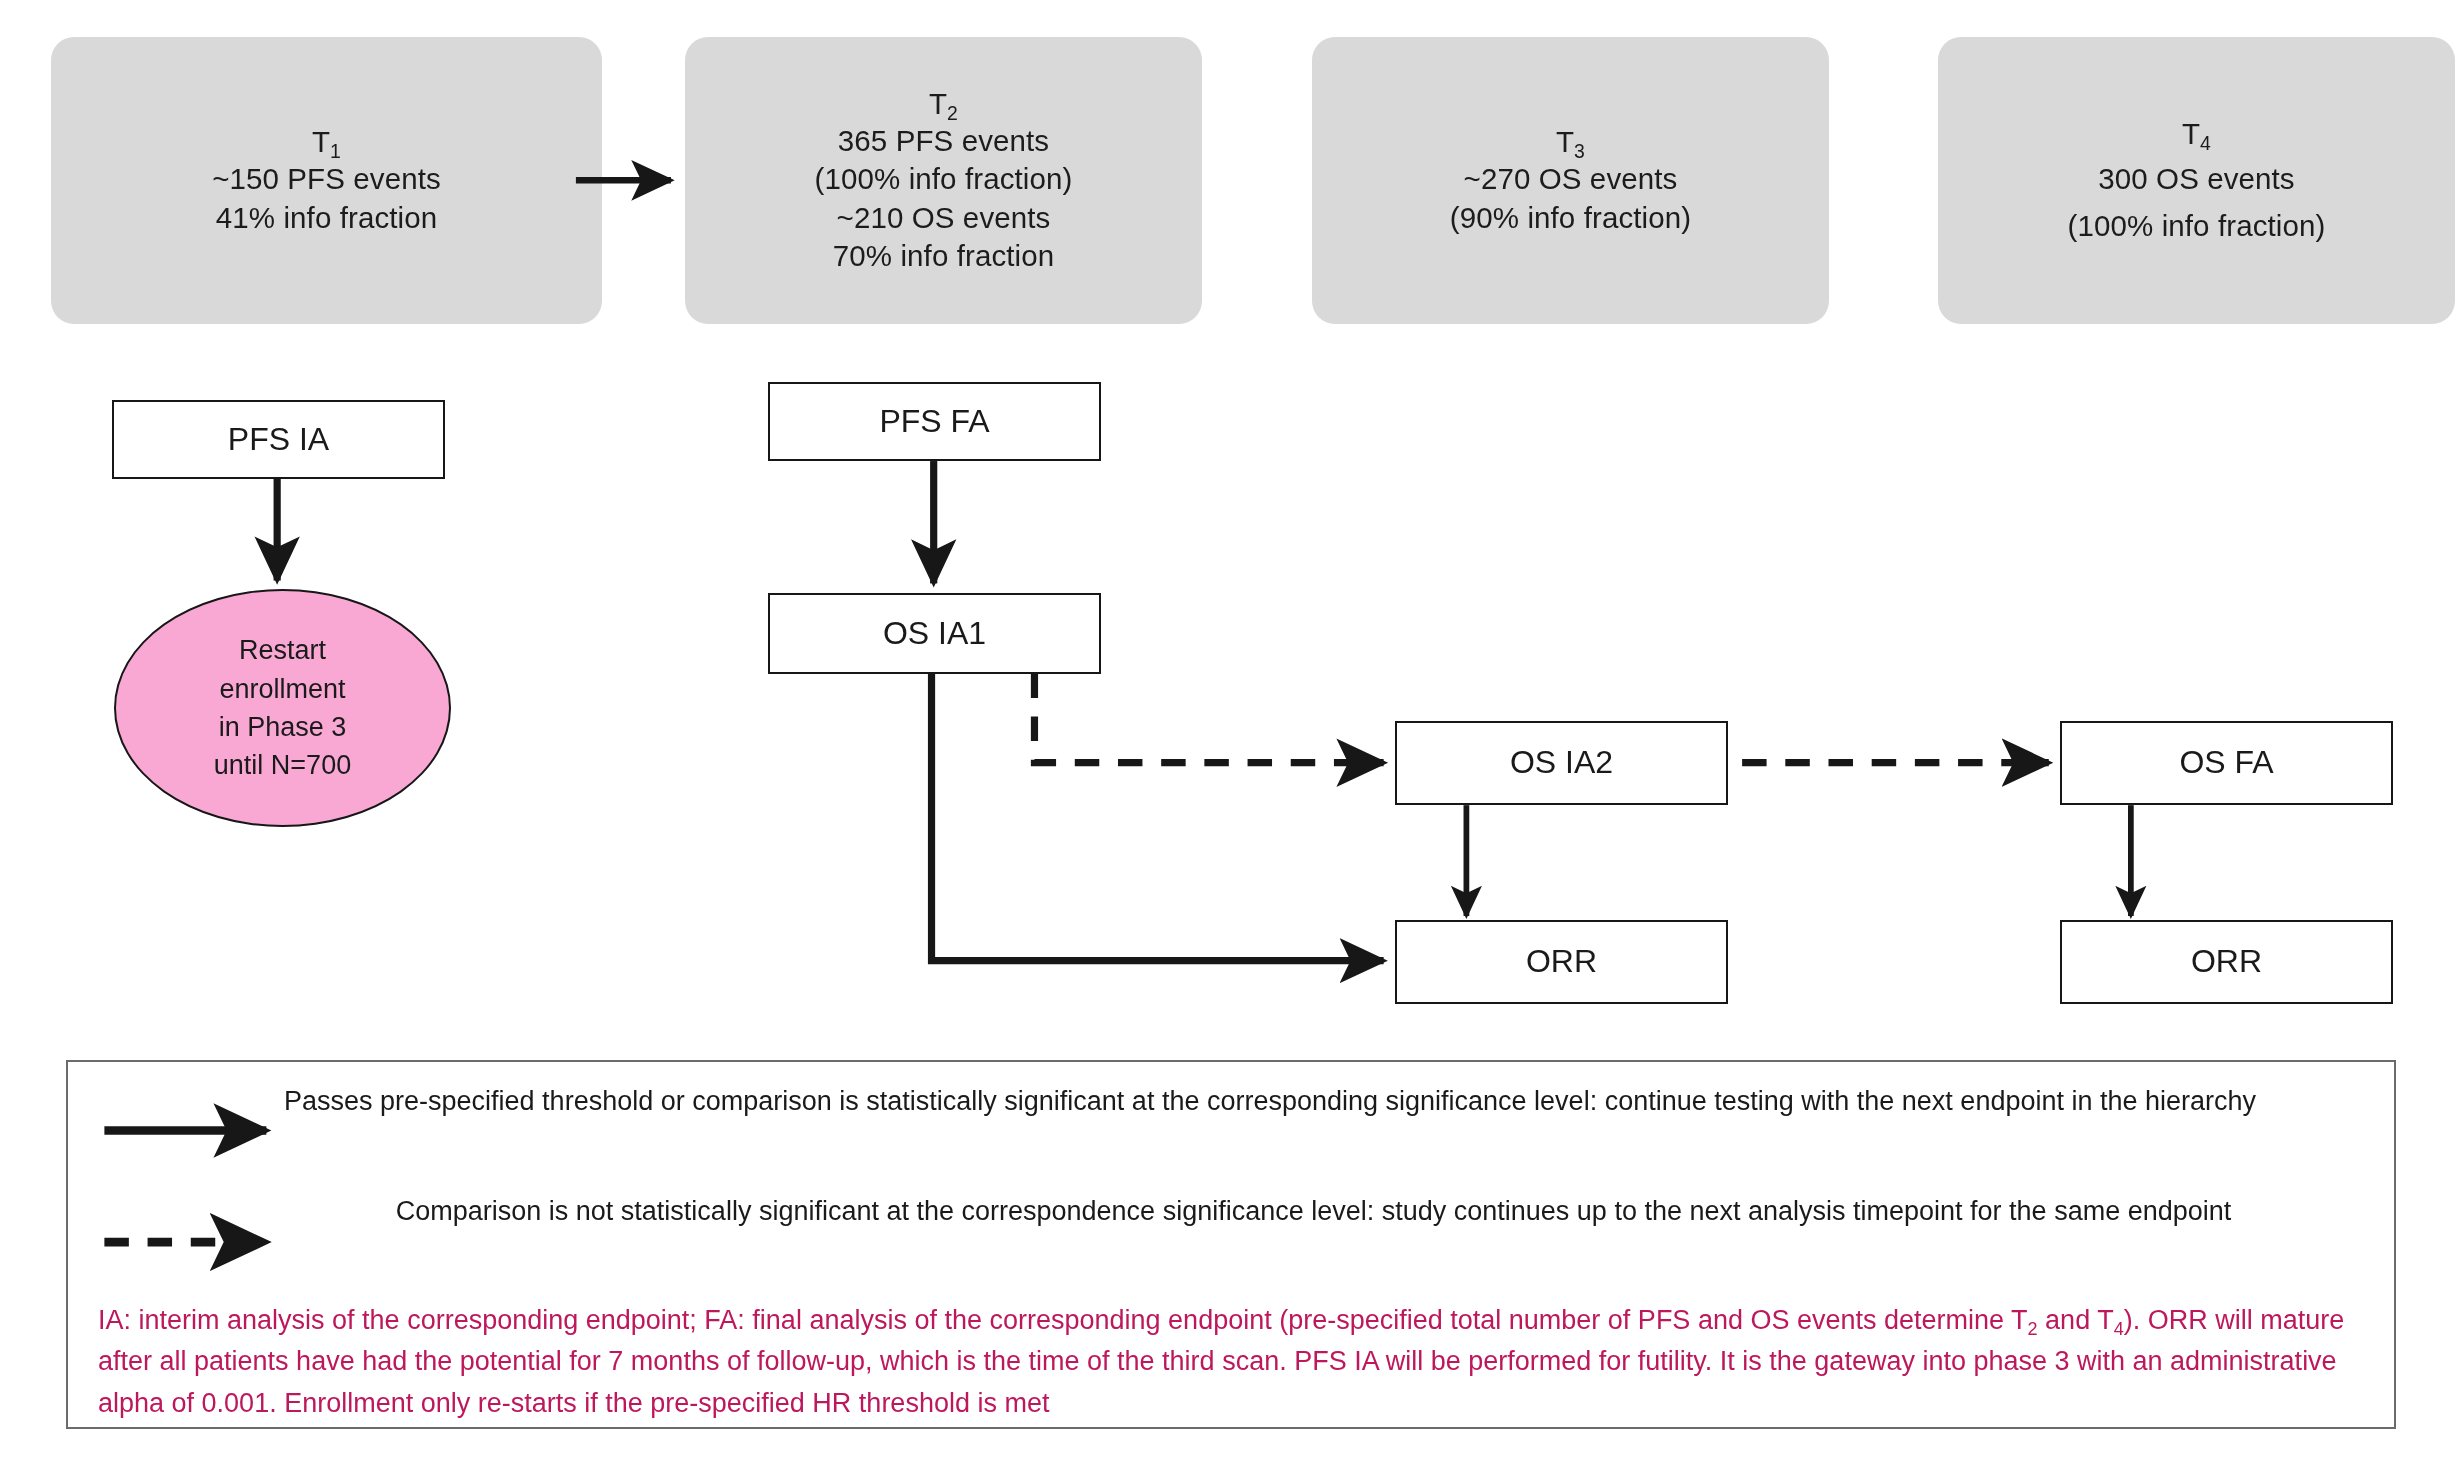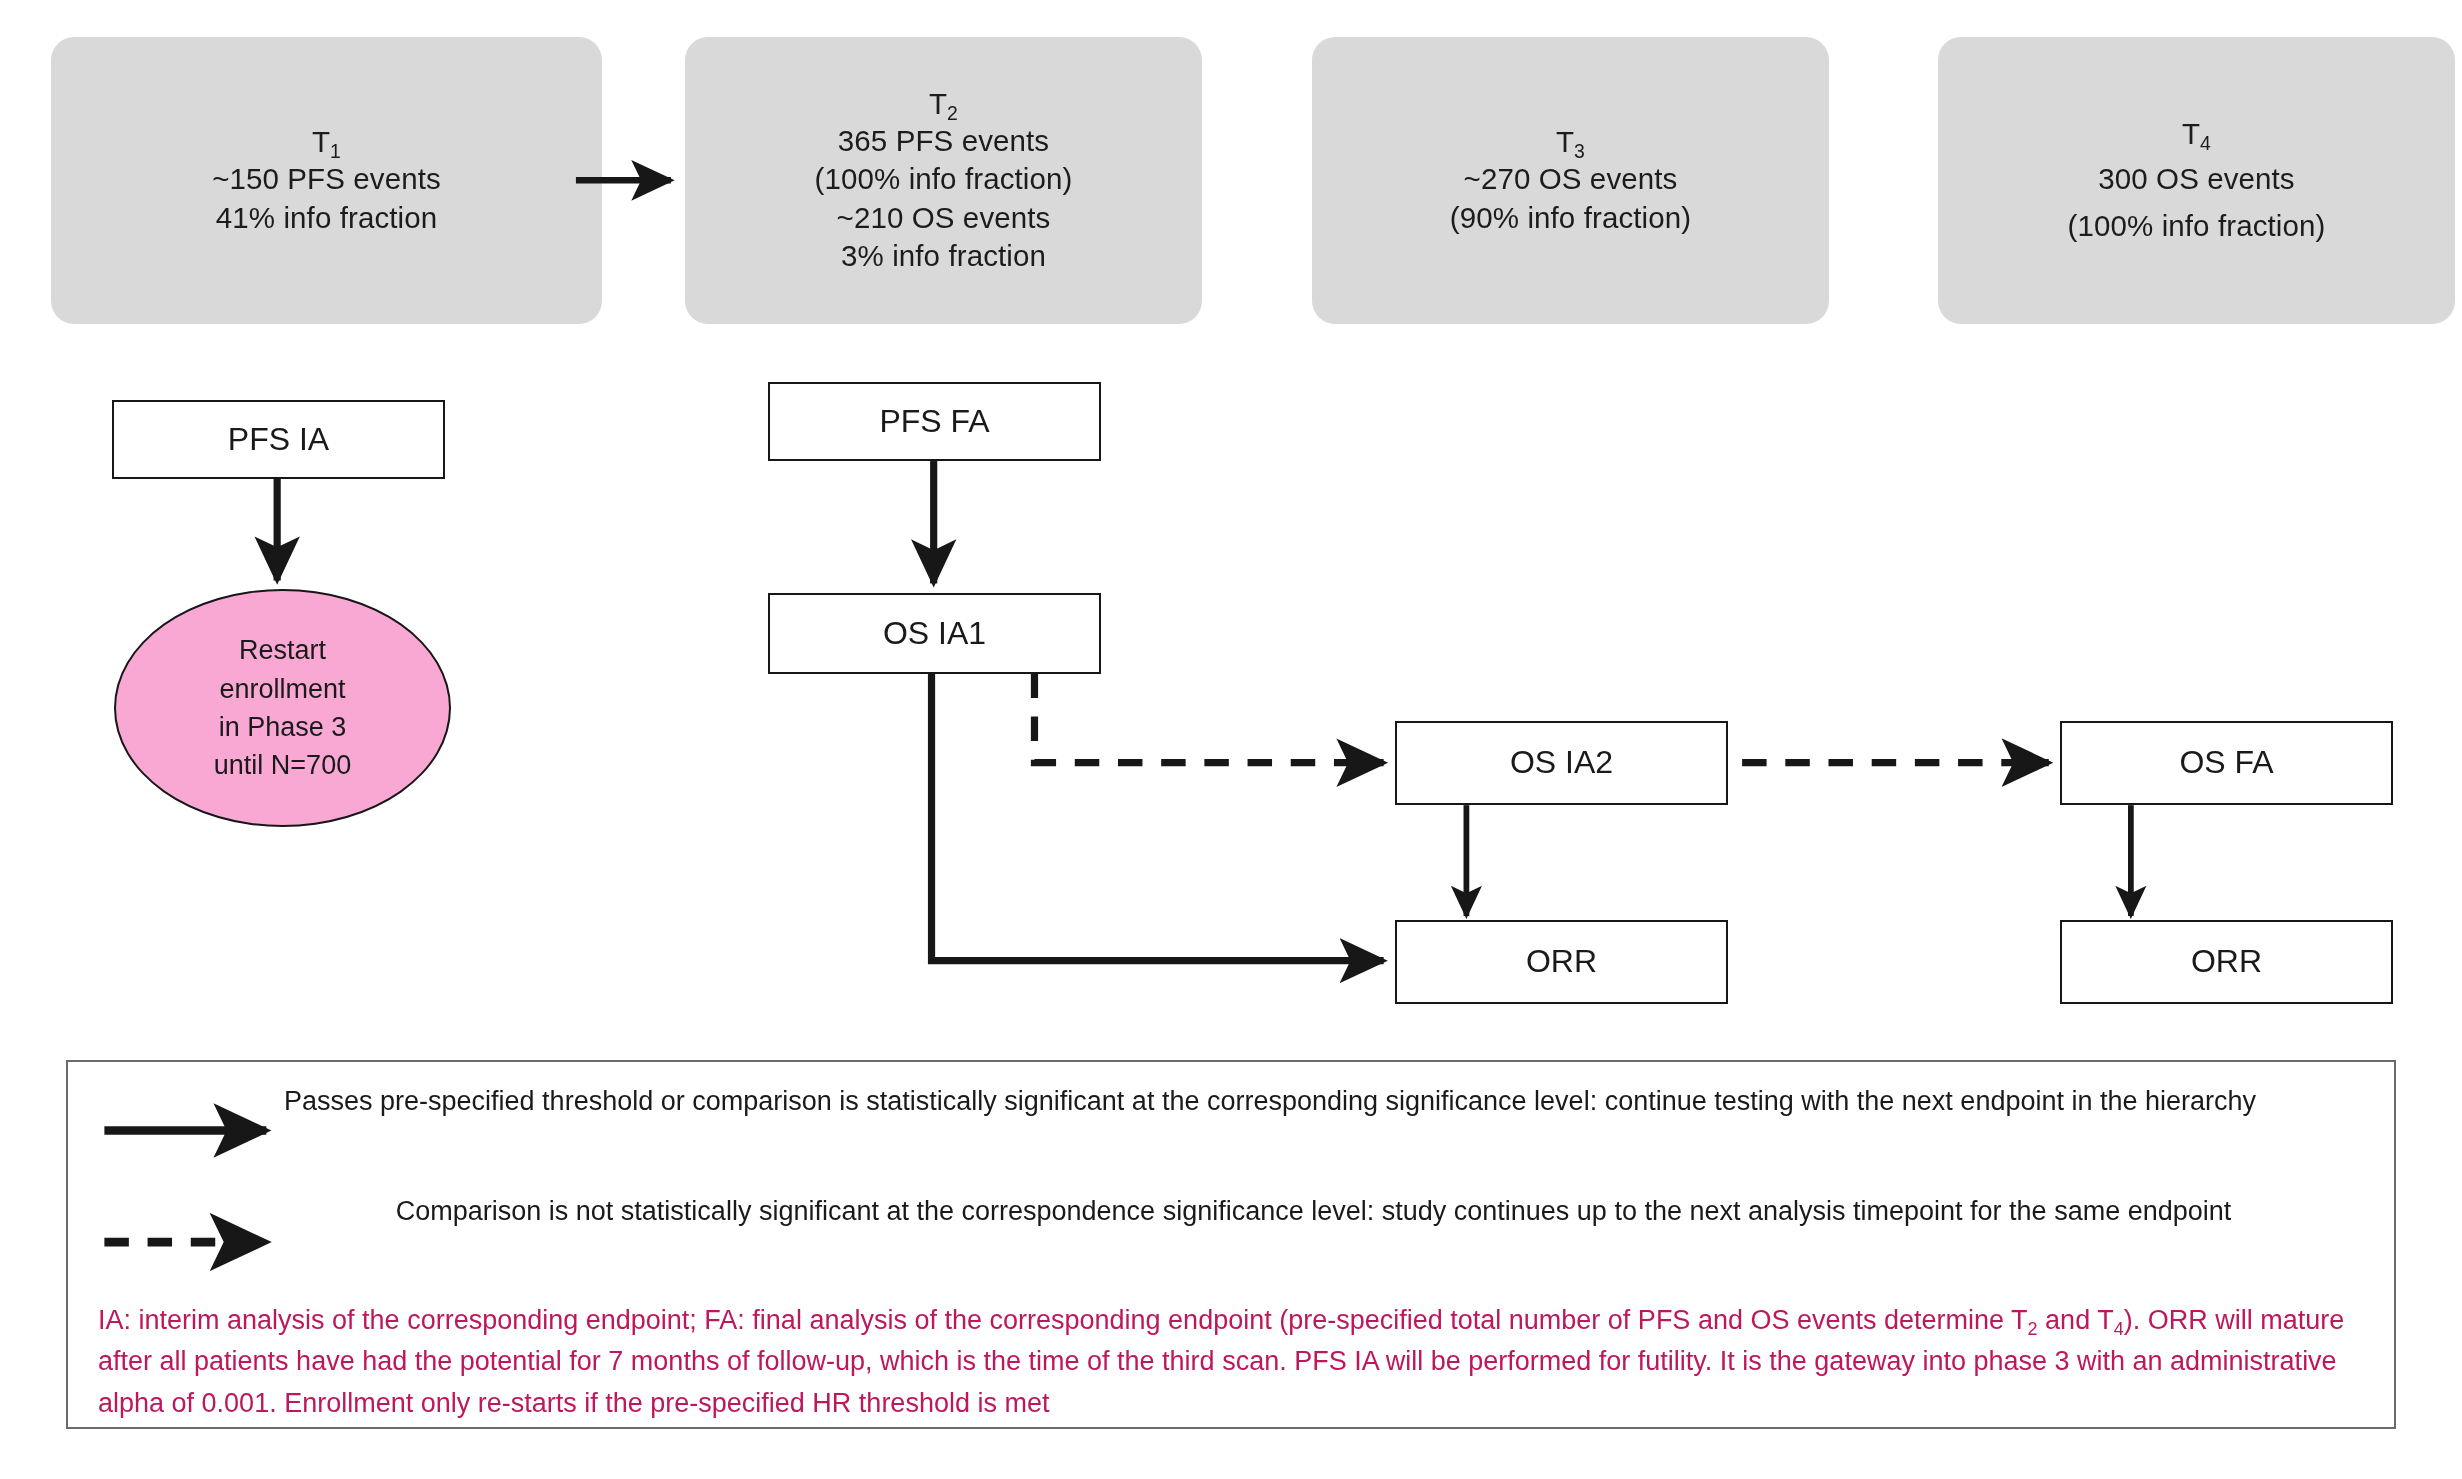--- a/index.html
+++ b/index.html
@@ -163,21 +163,21 @@
     <div class="tline">41% info fraction</div>
   </div>
 
   <div class="tbox" style="left:685px; top:37px; width:517px; height:287px;">
     <div class="tlabel">
       <span>T</span><sub>2</sub>
     </div>
     <div class="tline">365 PFS events</div>
     <div class="tline">(100% info fraction)</div>
     <div class="tline">~210 OS events</div>
-    <div class="tline">3% info fraction</div>
+    <div class="tline">70% info fraction</div>
   </div>
 
   <div class="tbox" style="left:1312px; top:37px; width:517px; height:287px;">
     <div class="tlabel">
       <span>T</span><sub>3</sub>
     </div>
     <div class="tline">~270 OS events</div>
     <div class="tline">(90% info fraction)</div>
   </div>
 

